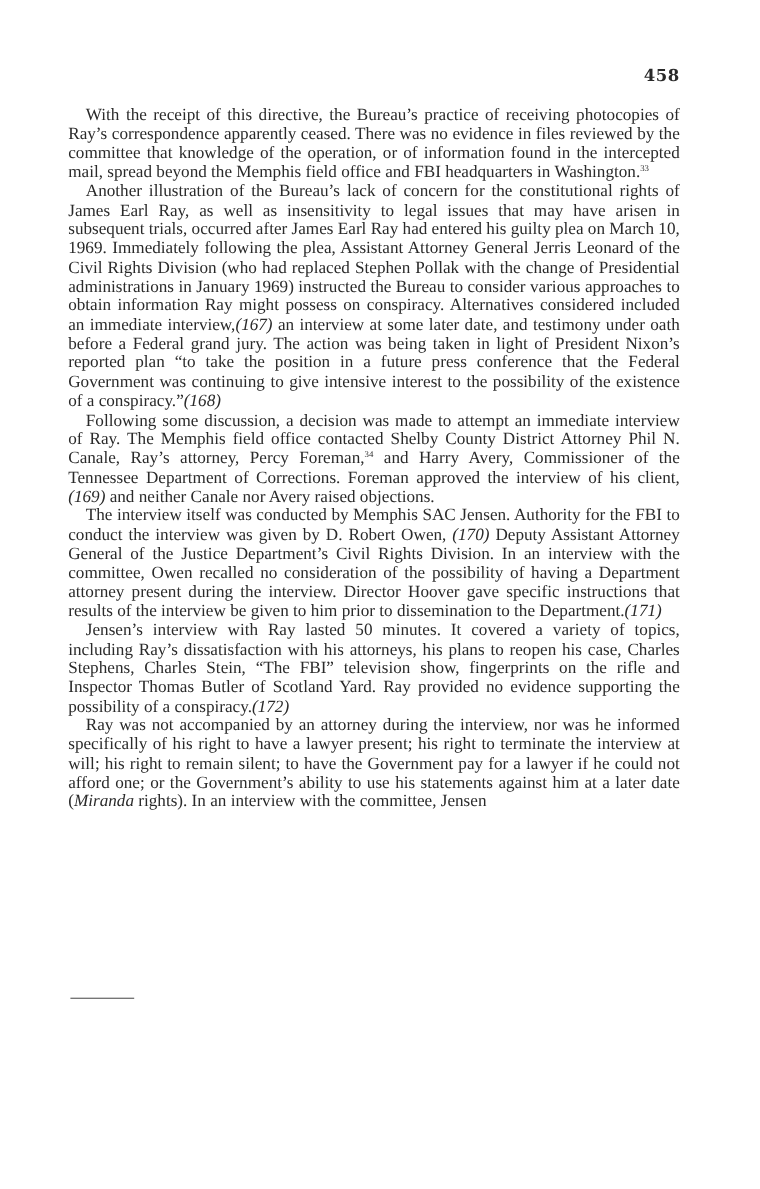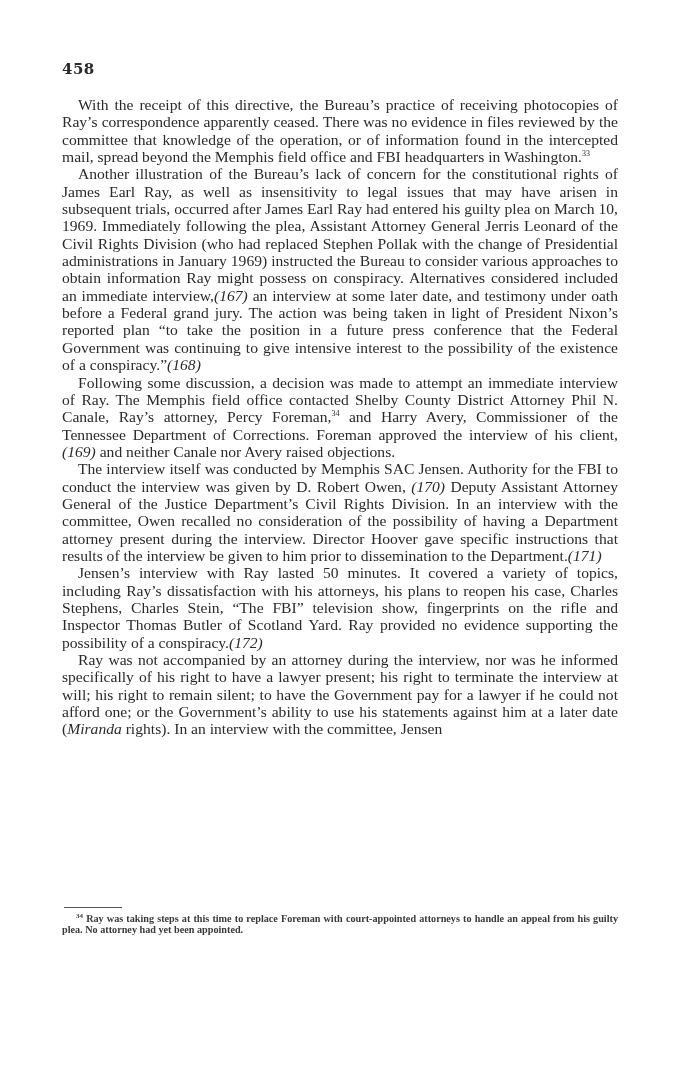--- a/index.html
+++ b/index.html
@@ -1,18 +1,18 @@
 <!DOCTYPE html>
 <html><head>
 <meta charset="utf-8">
 <style>
   html, body { margin: 0; padding: 0; background: #ffffff; }
   body { width: 691px; height: 1081px; position: relative; overflow: hidden; color: #2a2a2a; }
   .page { position: absolute; left: 62px; top: 0; width: 556px; font-family: "DejaVu Serif", "Liberation Serif", serif; }
-  .page-number { position: absolute; top: 60px; left: 0; width: 100%; text-align: left; font-size: 15px; font-weight: bold; letter-spacing: 0.5px; }
+  .page-number { position: absolute; top: 60px; left: 0; width: 100%; text-align: right; font-size: 15px; font-weight: bold; letter-spacing: 0.5px; }
   .body-text { position: absolute; top: 96px; left: 0; width: 556px; font-family: "Liberation Serif", "DejaVu Serif", serif; font-size: 15.6px; line-height: 17.35px; }
   .para { margin: 0; text-align: justify; text-indent: 16px; hyphens: manual; }
   .para i { font-style: italic; }
   sup { font-size: 8px; line-height: 0; vertical-align: 6px; margin-top: 12px; }
   .rule { position: absolute; top: 907px; left: 2px; width: 58px; height: 0; border-top: 1px solid #555; }
   .footnotes { position: absolute; top: 913px; left: 0; width: 556px; font-family: "Liberation Serif", "DejaVu Serif", serif; font-weight: bold; font-size: 10.2px; line-height: 11.4px; color: #3a3a3a; }
   .fn { margin: 0; text-align: justify; text-indent: 14px; }
   .fn sup { font-size: 7px; vertical-align: 4px; }
 </style>
 </head>
@@ -26,18 +26,14 @@
     <p class="para"><span>Another illustration of the Bureau’s lack of concern for the con­stitutional rights of James Earl Ray, as well as insensitivity to legal issues that may have arisen in subsequent trials, occurred after James Earl Ray had entered his guilty plea on March 10, 1969. Immediately following the plea, Assistant Attorney General Jerris Leonard of the Civil Rights Division (who had replaced Stephen Pollak with the change of Presidential administrations in January 1969) instruct­ed the Bureau to consider various approaches to obtain information Ray might possess on conspiracy. Alternatives considered included an immediate interview,</span><i>(167)</i><span> an interview at some later date, and testimony under oath before a Federal grand jury. The action was being taken in light of President Nixon’s reported plan “to take the position in a future press conference that the Federal Government was continuing to give intensive interest to the possibility of the existence of a conspiracy.”</span><i>(168)</i></p>
     <p class="para"><span>Following some discussion, a decision was made to attempt an im­mediate interview of Ray. The Memphis field office contacted Shelby County District Attorney Phil N. Canale, Ray’s attorney, Percy Fore­man,</span><sup>34</sup><span> and Harry Avery, Commissioner of the Tennessee Department of Corrections. Foreman approved the interview of his client, </span><i>(169)</i><span> and neither Canale nor Avery raised objections.</span></p>
     <p class="para"><span>The interview itself was conducted by Memphis SAC Jensen. Au­thority for the FBI to conduct the interview was given by D. Robert Owen, </span><i>(170)</i><span> Deputy Assistant Attorney General of the Justice De­partment’s Civil Rights Division. In an interview with the committee, Owen recalled no consideration of the possibility of having a Depart­ment attorney present during the interview. Director Hoover gave specific instructions that results of the interview be given to him prior to dissemination to the Department.</span><i>(171)</i></p>
     <p class="para"><span>Jensen’s interview with Ray lasted 50 minutes. It covered a variety of topics, including Ray’s dissatisfaction with his attorneys, his plans to reopen his case, Charles Stephens, Charles Stein, “The FBI” tele­vision show, fingerprints on the rifle and Inspector Thomas Butler of Scotland Yard. Ray provided no evidence supporting the possibility of a conspiracy.</span><i>(172)</i></p>
     <p class="para"><span>Ray was not accompanied by an attorney during the interview, nor was he informed specifically of his right to have a lawyer present; his right to terminate the interview at will; his right to remain silent; to have the Government pay for a lawyer if he could not afford one; or the Government’s ability to use his statements against him at a later date (</span><i>Miranda</i><span> rights). In an interview with the committee, Jensen</span></p>
   </div>
 
   <div class="rule"></div>
 
   <div class="footnotes">
-    <p class="fn">
-      <sup>34</sup>
-      <span>Ray was taking steps at this time to replace Foreman with court-appointed attorneys to handle an appeal from his guilty plea. No attorney had yet been appointed.</span>
-    </p>
   </div>
 </div>
 
 </body></html>

